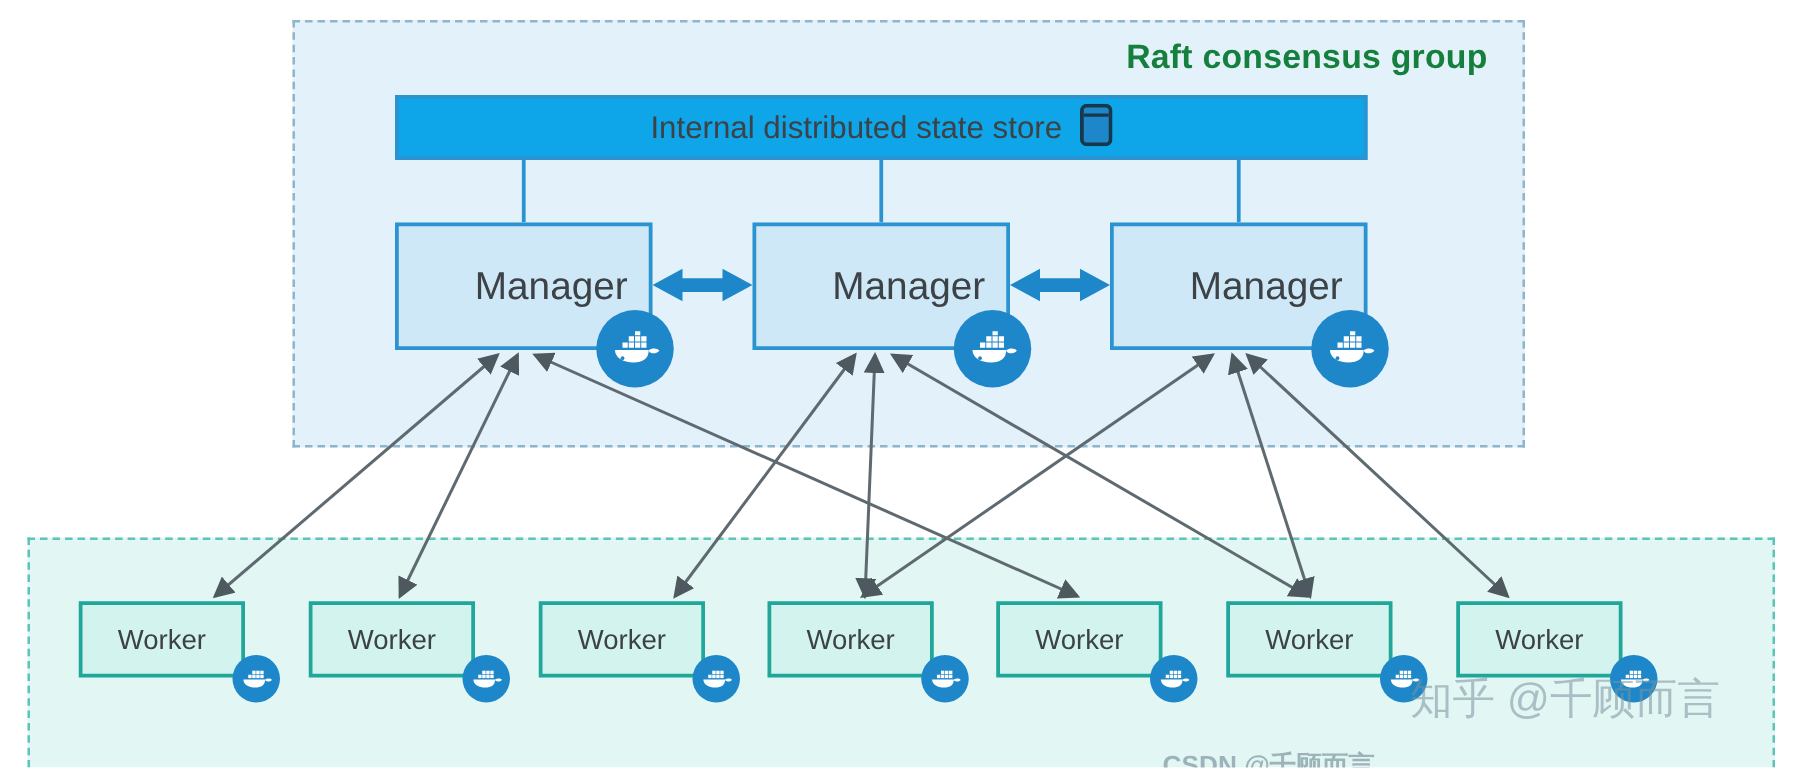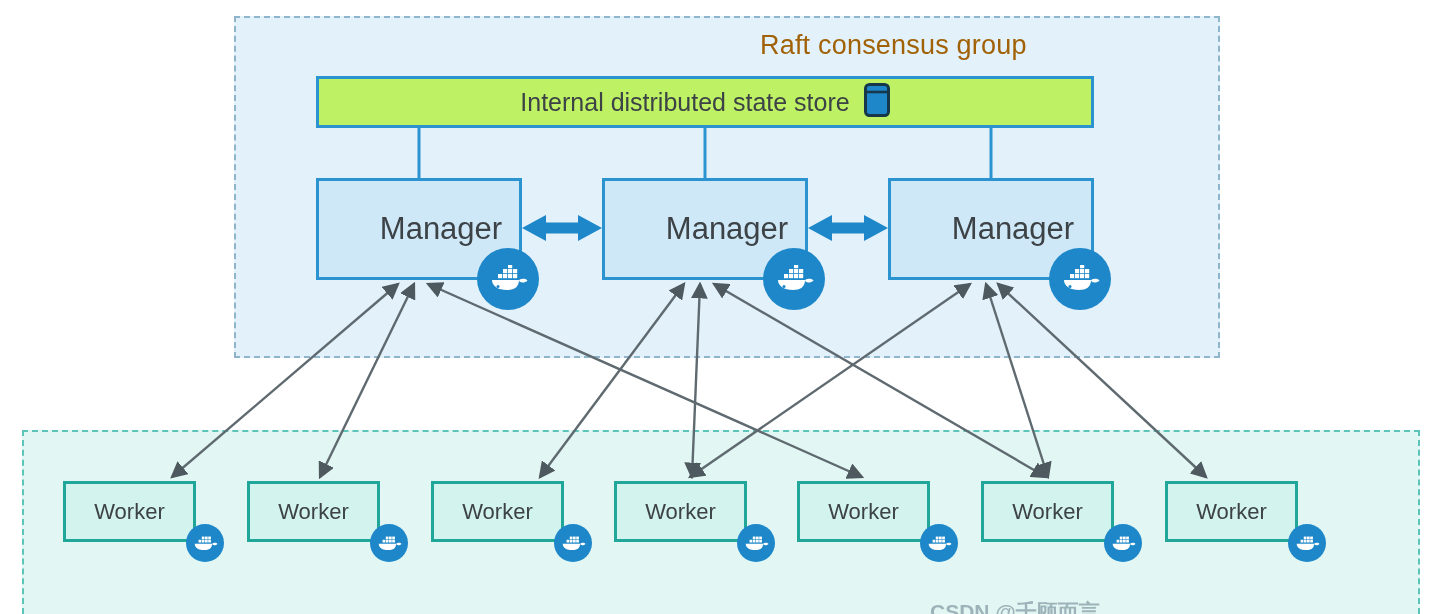--- a/index.html
+++ b/index.html
@@ -44,35 +44,37 @@
     border: 2px dashed #5cc4b8;
     border-bottom: none;
   }
 
   
   #raft-label {
     position: absolute;
     left: 760px;
     top: 30px;
     width: 430px;
+    text-align: right;
     font-size: 27px;
-    color: #a16207;
+    color: #15803d;
     letter-spacing: 0.2px;
     white-space: nowrap;
+    font-weight: bold;
   }
 
   
   #state-store {
     position: absolute;
     left: 316px;
     top: 76px;
     width: 778px;
     height: 52px;
     box-sizing: border-box;
-    background: #bef264;
+    background: #0ea5e9;
     border: 3px solid #2a93d0;
     display: flex;
     align-items: center;
     justify-content: center;
     gap: 14px;
   }
   #state-store-label {
     font-size: 25px;
     color: #3c4245;
     white-space: nowrap;
@@ -428,15 +430,16 @@
           <rect x="25" y="9" width="4.2" height="4.2"></rect>
         <rect x="15" y="4" width="4.2" height="4.2"></rect>
           <rect x="20" y="4" width="4.2" height="4.2"></rect>
         <rect x="25" y="4" width="4.2" height="4.2"></rect>
         <path d="M4 15 H31 C31 22 26 25 19 25 C10 25 4 21 4 15 Z"></path>
         <path d="M31 15 C34 13 38 13.5 39.5 15.5 C37 18 33.5 18 31.5 16.5 Z"></path>
       </g>
     </svg>
   </div>
 
+  <div class="watermark" id="watermark-zhihu">知乎 @千顾而言</div>
   <div class="watermark" id="watermark-bottom">CSDN @千顾而言</div>
 
 </div>
 
 </body></html>

